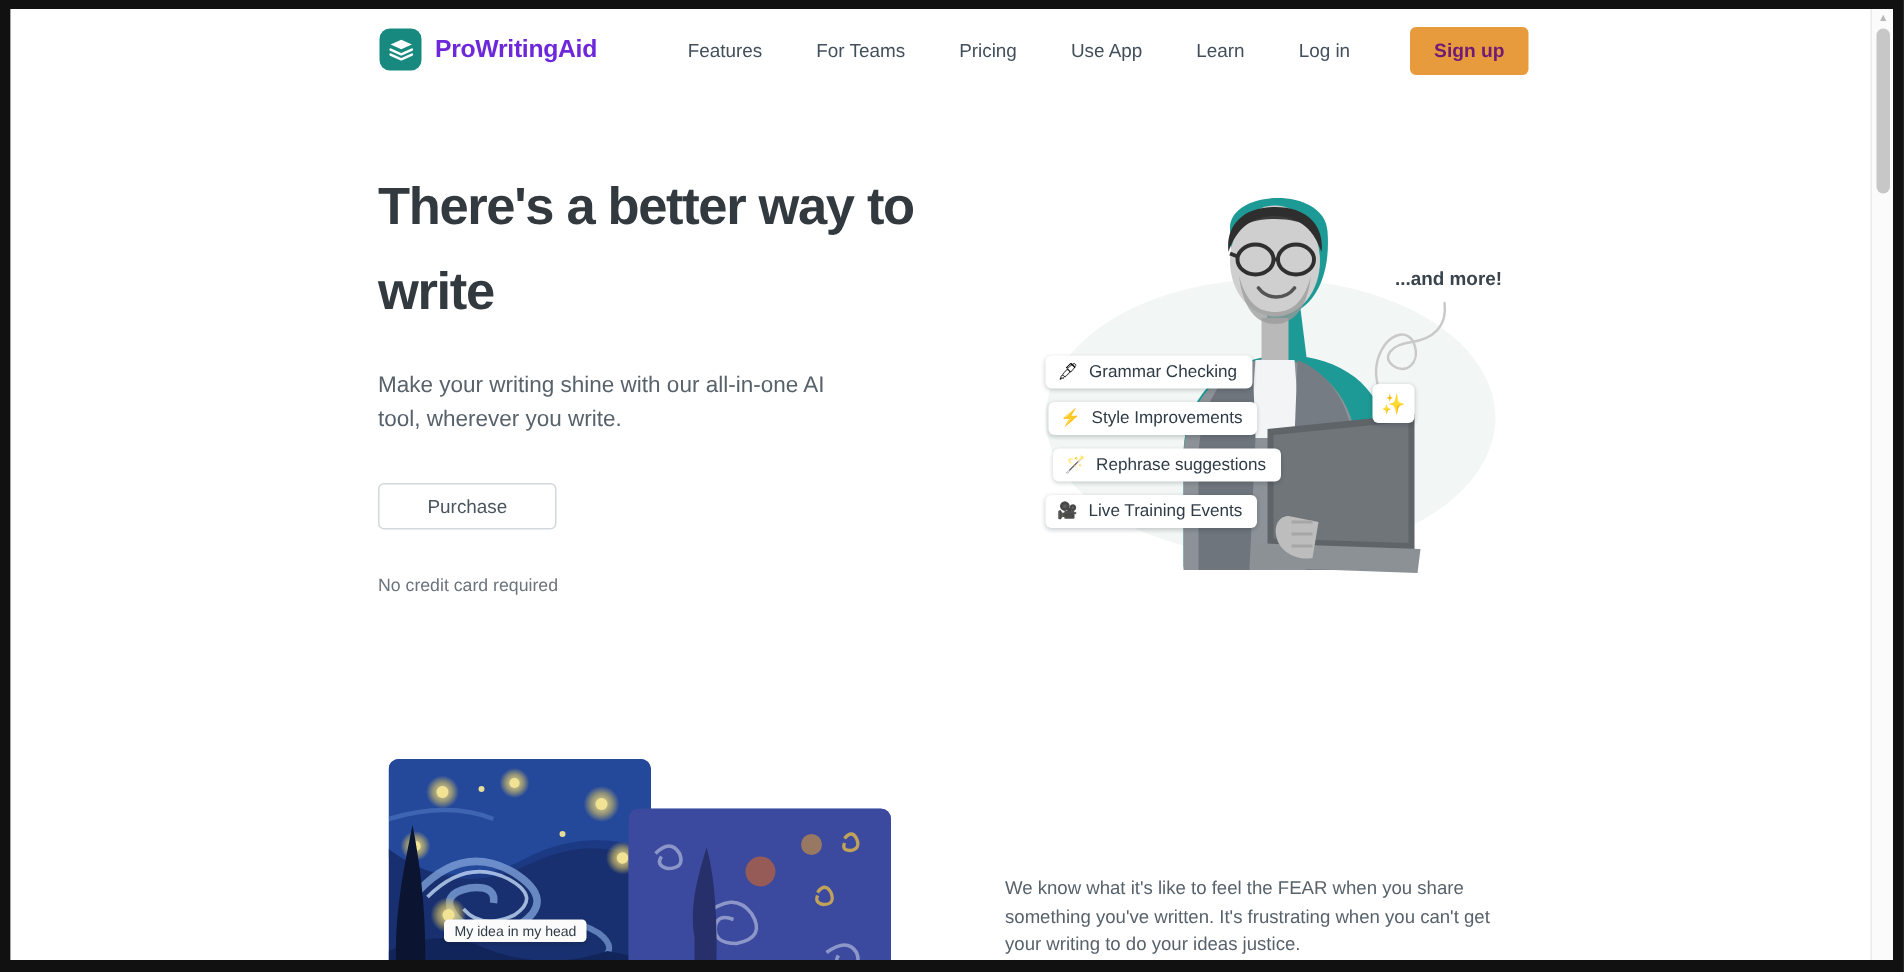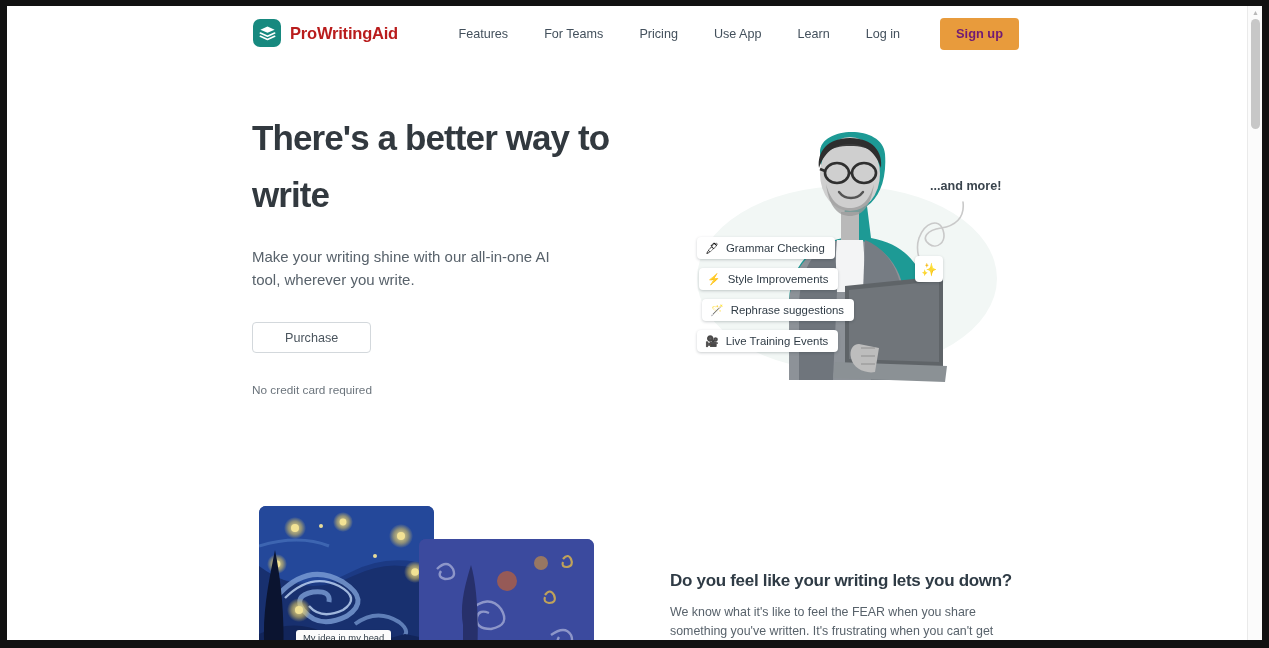--- a/index.html
+++ b/index.html
@@ -82,21 +82,21 @@
     width: 28px; height: 28px;
     border-radius: 7px;
     background: #17897f;
     display: flex;
     align-items: center;
     justify-content: center;
   }
   #brand-name {
     font-size: 16.5px;
     font-weight: bold;
-    color: #b91c1c;
+    color: #6d28d9;
     letter-spacing: -0.2px;
   }
 
   #nav {
     position: absolute;
     right: 228px; top: 12px;
     display: flex;
     align-items: center;
     gap: 12px;
   }
@@ -258,21 +258,20 @@
   #starry-caption {
     position: absolute;
     left: 37px; top: 107px;
     background: #fbfbfb;
     border-radius: 3px;
     padding: 2px 7px;
     font-size: 9.4px;
     color: #2f3b45;
     white-space: nowrap;
     box-shadow: 0 1px 2px rgba(20,30,40,.25);
-    margin-top: 17px;
   }
   #art-plain {
     position: absolute;
     left: 412px; top: 533px;
     width: 175px;
     height: 115px;
     background: #3b4a9e;
     border-radius: 7px;
     overflow: hidden;
   }
@@ -450,21 +449,20 @@
           <path d="M132 96 Q146 86 152 96 Q156 106 144 106 Q136 104 140 98" fill="none" stroke="#8d96c9" stroke-width="2.4"></path>
           <circle cx="88" cy="42" r="10" fill="#b5603f" opacity=".75"></circle>
           <circle cx="122" cy="24" r="7" fill="#c08a4a" opacity=".7"></circle>
           <path d="M144 20 q5 -6 8 0 q3 7 -4 8 q-6 0 -4 -5" fill="none" stroke="#c0a25a" stroke-width="2.2"></path>
           <path d="M126 56 q5 -7 9 0 q3 8 -5 8 q-6 -1 -4 -6" fill="none" stroke="#c0a25a" stroke-width="2.2"></path>
           <path d="M44 86 C40 64, 48 40, 52 26 C58 46, 60 82, 58 115 L44 115 Z" fill="#27306b"></path>
         </svg>
       </div>
 
       <div id="section-2">
-        <div id="section-2-title">Do you feel like your writing lets you down?</div>
         <div id="section-2-body">We know what it's like to feel the FEAR when you share something you've written. It's frustrating when you can't get your writing to do your ideas justice.</div>
       </div>
 
     </div>
 
     <div id="scrollbar-track">
       <div id="scrollbar-up">▲</div>
       <div id="scrollbar-thumb"></div>
     </div>
 

